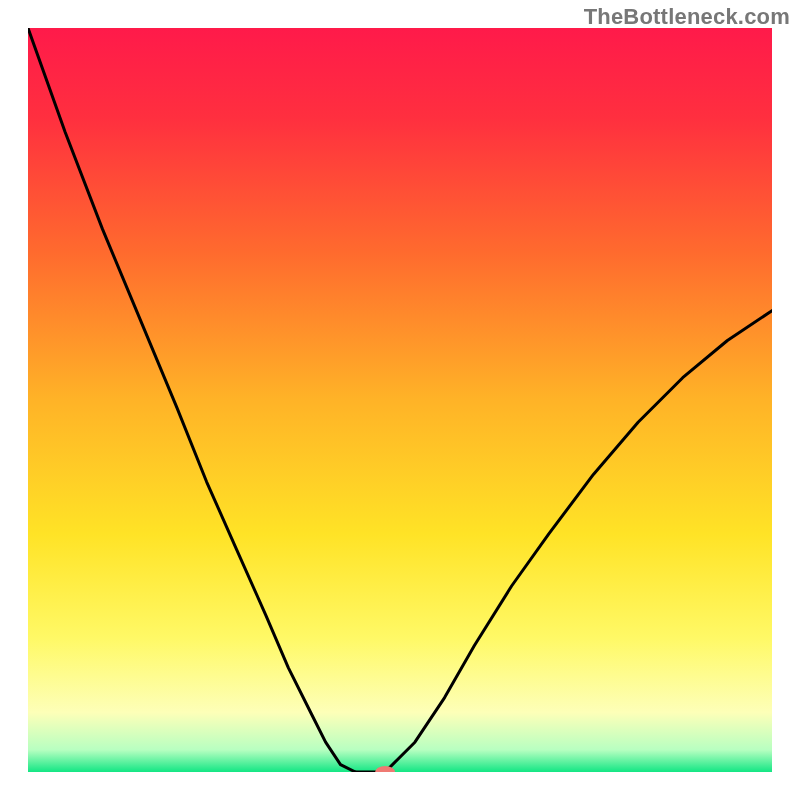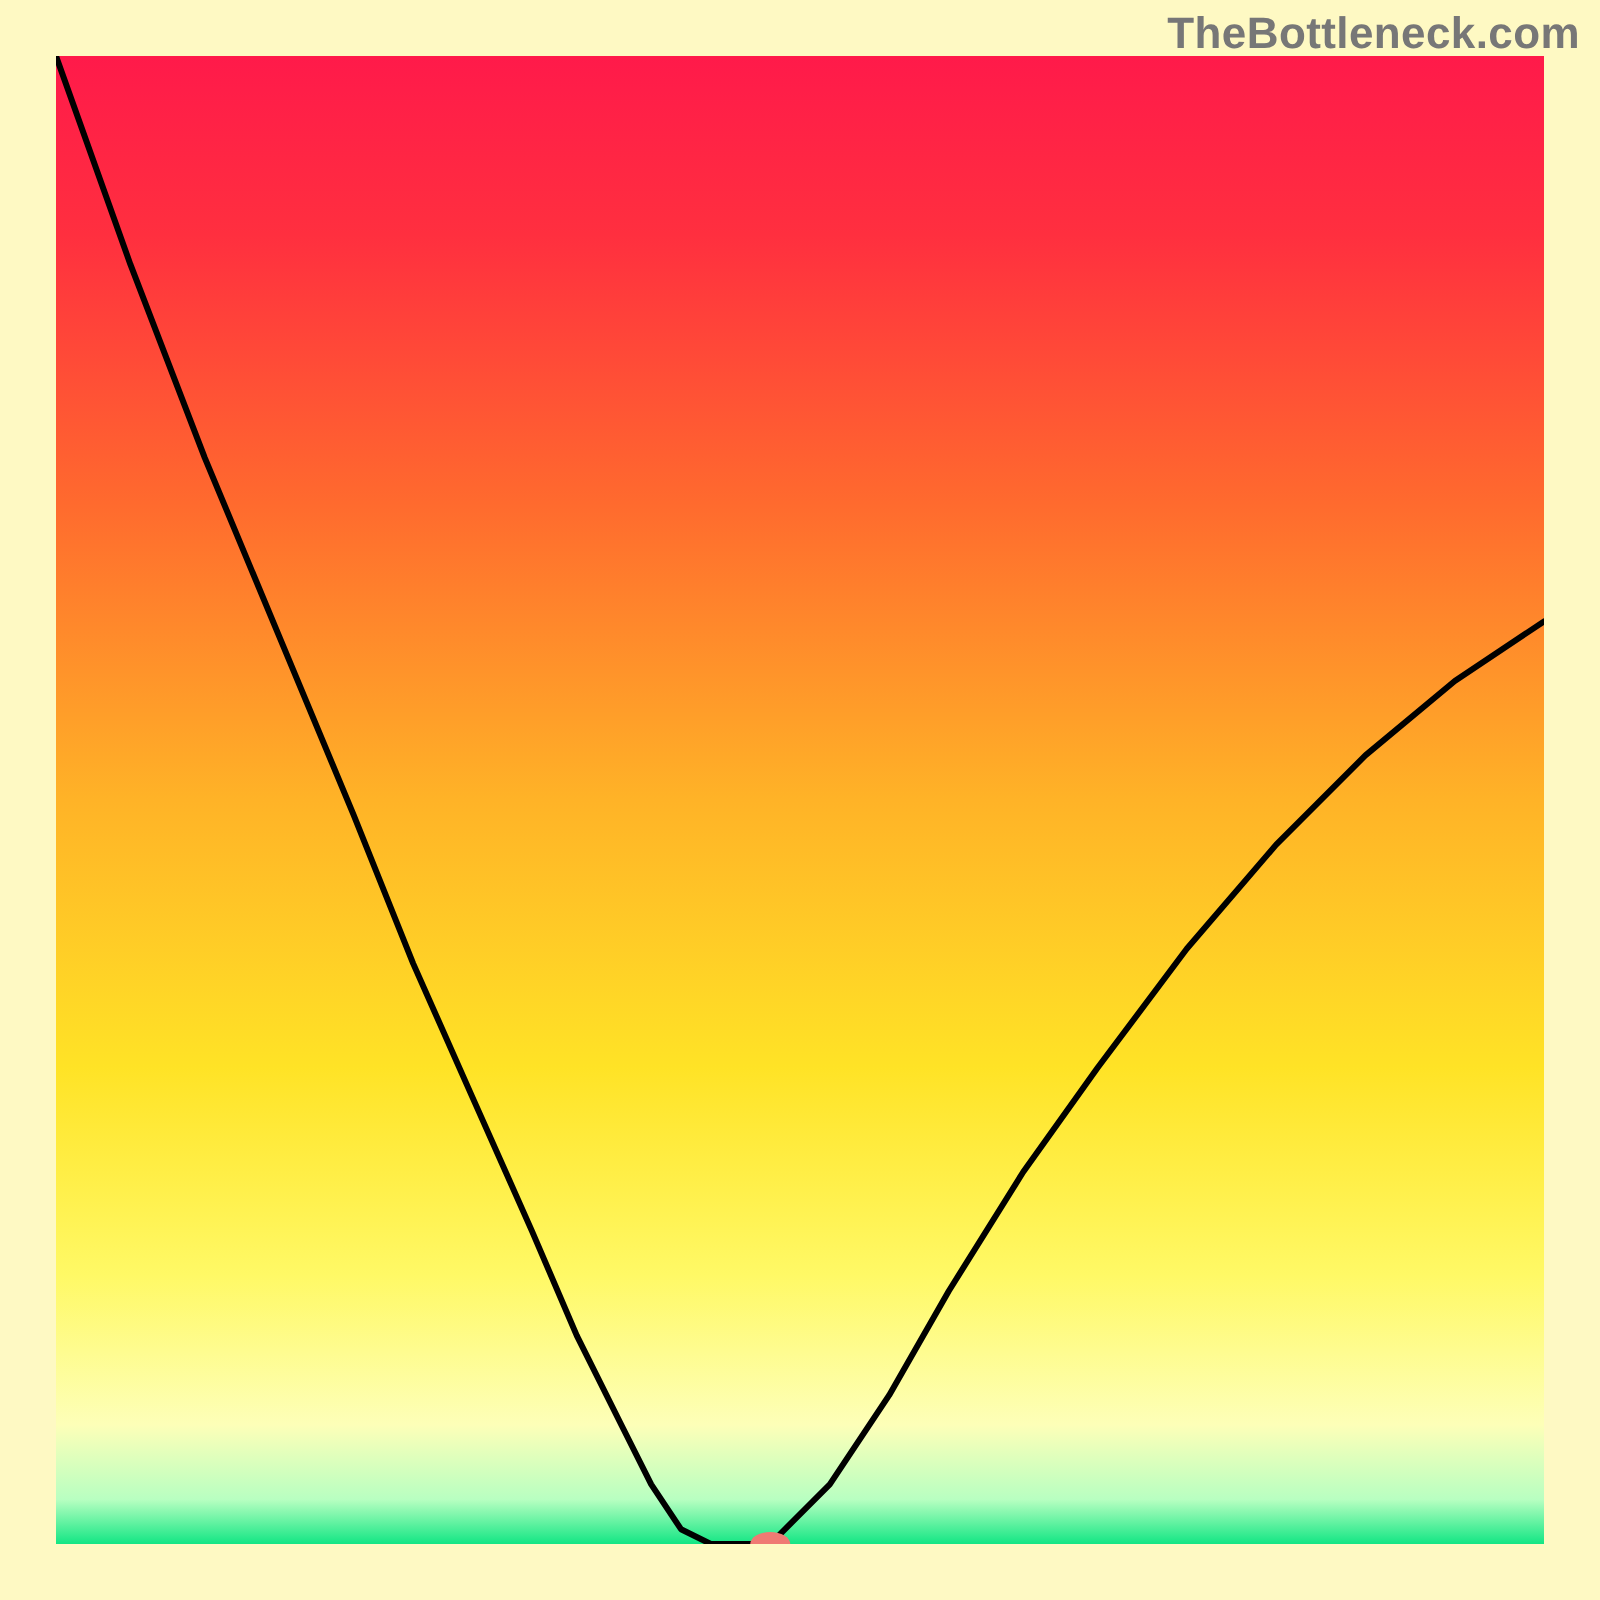--- a/index.html
+++ b/index.html
@@ -8,21 +8,21 @@
     width: 800px;
     height: 800px;
     background: #000;
     overflow: hidden;
     font-family: Arial, Helvetica, sans-serif;
   }
   .frame {
     position: relative;
     width: 800px;
     height: 800px;
-    background: #fef9c3;
+    background: #ffffff;
   }
   .watermark {
     position: absolute;
     top: 4px;
     right: 10px;
     color: #777;
     font-size: 22px;
     font-weight: 600;
     letter-spacing: 0.2px;
     z-index: 10;

